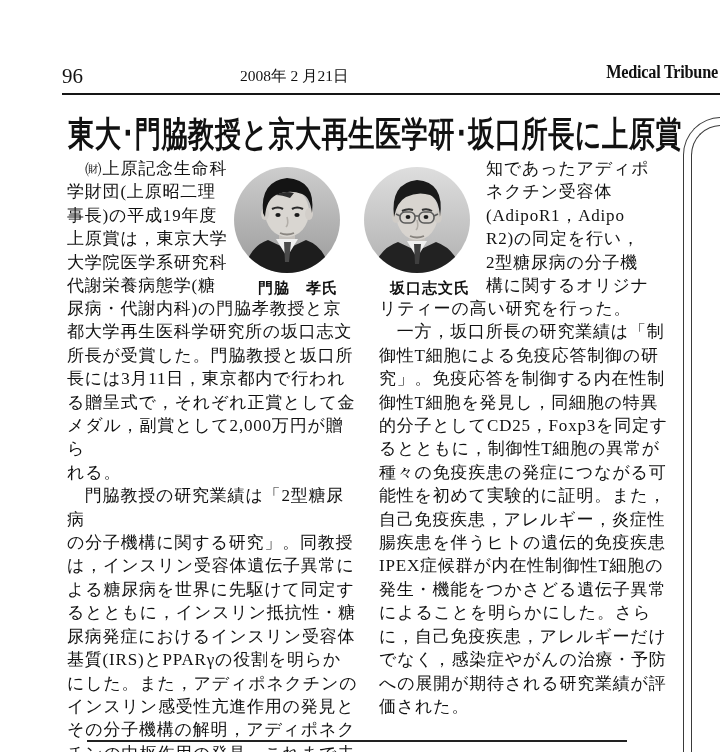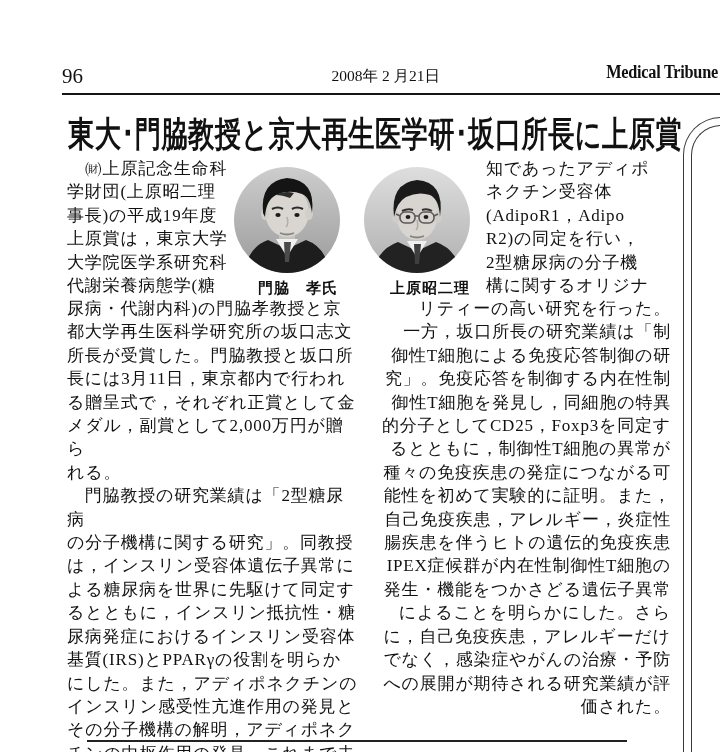--- a/index.html
+++ b/index.html
@@ -4,42 +4,42 @@
 <style>
   html,body{margin:0;padding:0;}
   body{
     width:720px;height:752px;position:relative;overflow:hidden;
     background:#ffffff;color:#111;
     font-family:"Liberation Serif","DejaVu Serif",serif;
   }
   .abs{position:absolute;}
   
   .page-number{left:62px;top:64px;font-size:21px;}
-  .issue-date{left:240px;top:66px;width:200px;text-align:right;font-size:15.5px;}
+  .issue-date{left:240px;top:66px;width:200px;text-align:left;font-size:15.5px;}
   .publication{right:2px;top:62px;font-size:18.5px;font-weight:bold;
     transform:scaleX(.88);transform-origin:100% 50%;letter-spacing:-.3px;}
   .header-rule{left:62px;top:93px;width:658px;height:2px;background:#151515;}
   
   .headline{left:68px;top:111px;font-size:35px;font-weight:bold;white-space:nowrap;
     transform:scaleX(.75);transform-origin:0 0;letter-spacing:.5px;}
   
   .photo{width:106px;height:106px;border-radius:50%;overflow:hidden;}
   .photo svg{display:block;}
   .photo-left{left:234px;top:167px;}
   .photo-right{left:364px;top:167px;}
   .caption{top:279px;width:106px;text-align:right;font-size:15px;font-weight:bold;
     font-family:"Liberation Sans","DejaVu Sans",sans-serif;letter-spacing:1px;white-space:nowrap;}
   .caption-left{left:232px;}
   .caption-right{left:364px;}
   
   .body-text{font-size:17px;line-height:23.4px;letter-spacing:.8px;white-space:pre-line;}
   .col-left-narrow{left:67px;top:157px;width:176px;}
   .col-left-wide{left:67px;top:297px;width:292px;}
   .col-right-narrow{left:486px;top:157px;width:180px;}
-  .col-right-wide{left:379px;top:297px;width:292px;text-align:right;}
+  .col-right-wide{left:379px;top:297px;width:292px;}
   
   .bottom-rule{left:87px;top:740px;width:540px;height:1.5px;background:#222;}
   
   .side-box{border-top:1.6px solid #3a3a3a;border-left:1.6px solid #3a3a3a;background:transparent;}
   .side-box-outer{left:683px;top:117px;width:80px;height:680px;border-top-left-radius:38px;}
   .side-box-inner{left:691px;top:125px;width:80px;height:680px;border-top-left-radius:30px;}
 </style>
 </head>
 <body>
 
@@ -99,21 +99,21 @@
     <rect x="55" y="45" width="15" height="11" rx="5" fill="none" stroke="#5a5a5a" stroke-width="1.6"></rect>
     <path d="M51 49 L55 49" stroke="#5a5a5a" stroke-width="1.6"></path>
     <path d="M36 49 L32 47 M70 49 L74 47" stroke="#5a5a5a" stroke-width="1.4"></path>
     <ellipse cx="44" cy="50" rx="2.4" ry="1.9" fill="#1c1c1c"></ellipse>
     <ellipse cx="62" cy="50" rx="2.4" ry="1.9" fill="#1c1c1c"></ellipse>
     <path d="M53 53 Q55 60 52 63" stroke="#b1ada7" stroke-width="1.6" fill="none"></path>
     <path d="M46 69 Q53 72 60 69" stroke="#87837e" stroke-width="1.8" fill="none"></path>
   </svg>
 </div>
 <div class="abs caption caption-left">門脇　孝氏</div>
-<div class="abs caption caption-right">上原昭二理</div>
+<div class="abs caption caption-right">坂口志文氏</div>
 
 <div class="abs body-text col-left-narrow">　㈶上原記念生命科
 学財団(上原昭二理
 事長)の平成19年度
 上原賞は，東京大学
 大学院医学系研究科
 代謝栄養病態学(糖</div>
 <div class="abs body-text col-left-wide">尿病・代謝内科)の門脇孝教授と京
 都大学再生医科学研究所の坂口志文
 所長が受賞した。門脇教授と坂口所

